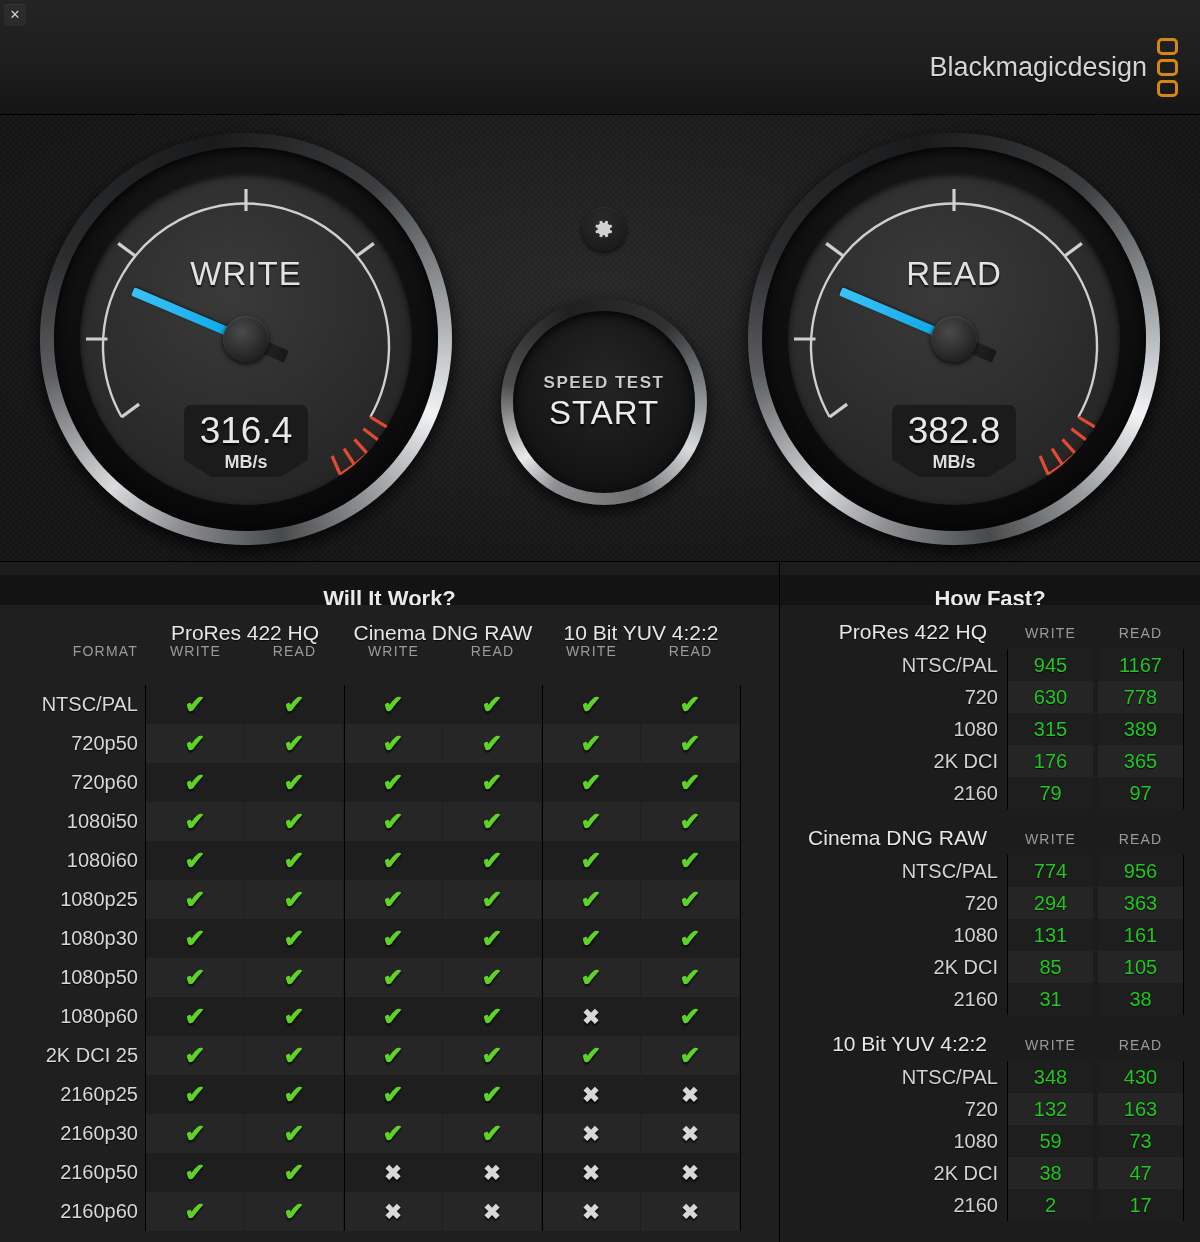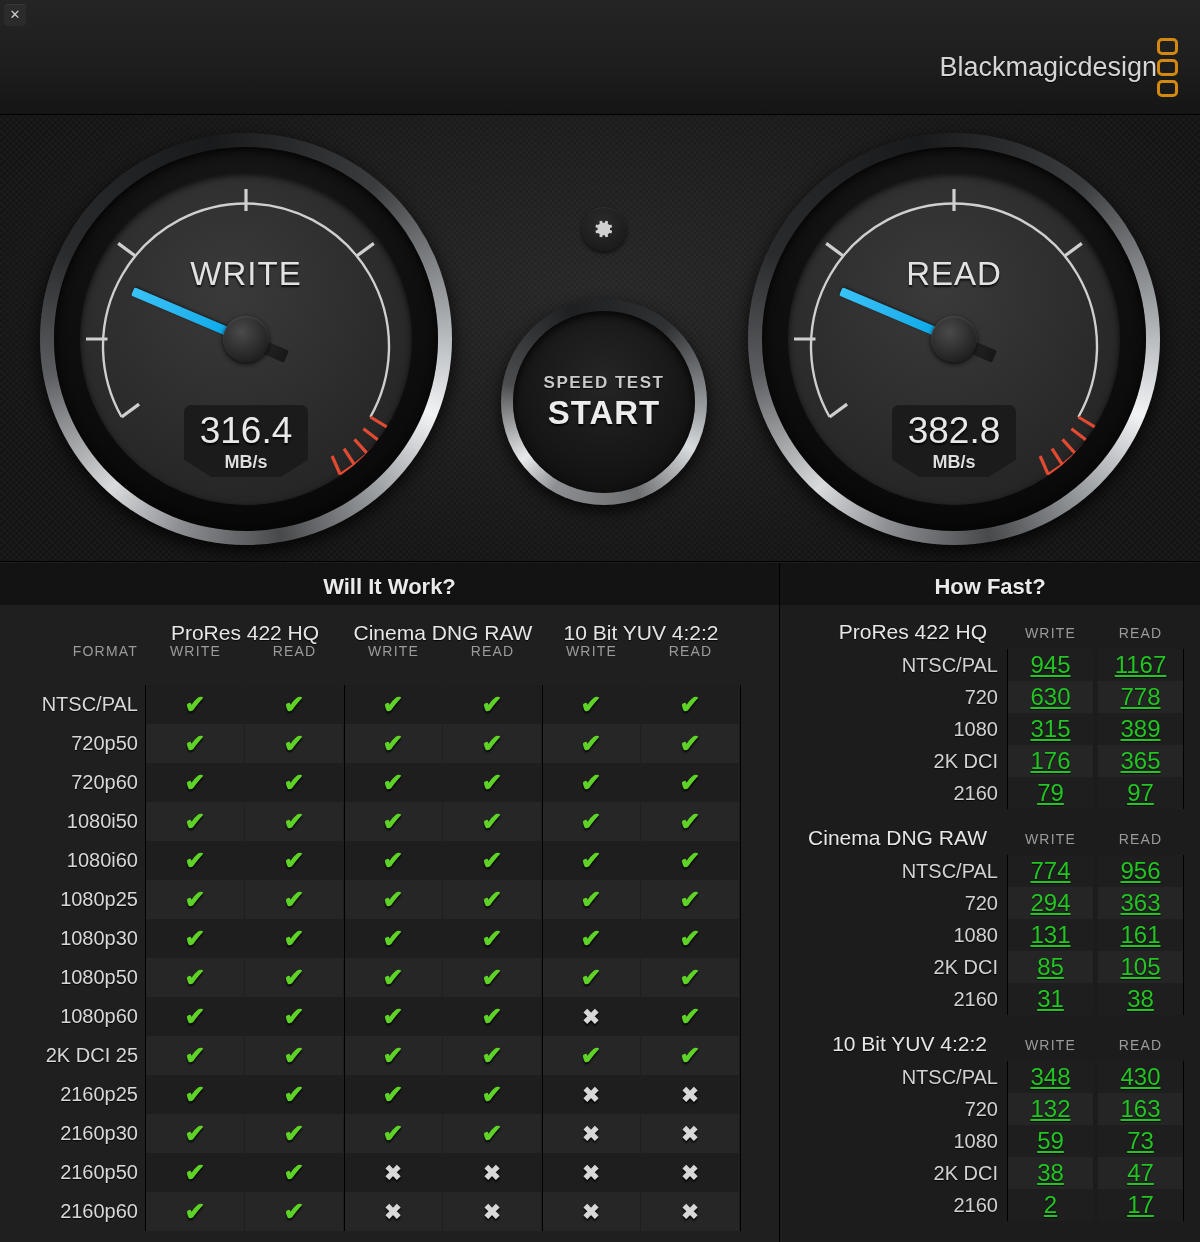--- a/index.html
+++ b/index.html
@@ -30,21 +30,21 @@
     box-shadow: inset 0 1px 0 rgba(255,255,255,0.06);
   }
   #app-title {
     position: absolute; left: 46px; top: 40px;
     font-size: 40px; font-weight: 300; color: #e9e9e9;
     letter-spacing: 0.3px;
     text-shadow: 0 1px 1px rgba(0,0,0,0.8);
   }
   #brand {
     position: absolute; right: 22px; top: 38px;
-    display: flex; align-items: center; gap: 0;
+    display: flex; align-items: center; gap: 10px;
   }
   #brand-text {
     font-size: 27px; font-weight: 300; color: #d5d5d5;
     text-shadow: 0 1px 1px rgba(0,0,0,0.8);
   }
   #brand-marks { display: flex; flex-direction: column; gap: 4px; }
   .brand-sq {
     width: 21px; height: 17px;
     border: 3px solid #d4880f; border-radius: 5px;
   }
@@ -167,30 +167,30 @@
     width: 182px; height: 182px; border-radius: 50%;
     background: radial-gradient(circle at 50% 38%, #252525 0%, #171717 55%, #0a0a0a 100%);
     display: flex; flex-direction: column; align-items: center; justify-content: center;
     box-shadow: inset 0 3px 10px rgba(0,0,0,0.9);
   }
   #start-sub {
     font-size: 17px; font-weight: 700; color: #c9c9c9; letter-spacing: 1.5px;
     text-shadow: 0 1px 1px rgba(0,0,0,0.9);
   }
   #start-main {
-    font-size: 33px; font-weight: 700; color: #ececec; letter-spacing: 1px;
+    font-size: 33px; font-weight: 400; color: #ececec; letter-spacing: 1px;
     margin-top: 1px;
     text-shadow: 0 2px 2px rgba(0,0,0,0.9);
   }
 
   
   #bottom { position: absolute; left: 0; top: 563px; width: 1200px; height: 679px; background: #1c1c1c; }
 
   .panel-title-bar {
-    position: absolute; top: 0; height: 49px;
+    position: absolute; top: 12px; height: 49px;
     background: #131313;
     display: flex; align-items: center; justify-content: center;
     border-bottom: 1px solid #0a0a0a;
   }
   .panel-title {
     font-size: 22px; font-weight: 700; color: #eaeaea;
     text-shadow: 0 1px 1px rgba(0,0,0,0.9);
   }
   #wiw-title-bar { left: 0; width: 779px; }
   #hf-title-bar  { left: 780px; width: 420px; }
@@ -254,23 +254,22 @@
   .hf-row .hf-val { background: #1e1e1e; }
   .hf-label {
     position: absolute; left: 0; top: 0; width: 218px; height: 32px;
     line-height: 32px; text-align: right;
     font-size: 20px; color: #d2d2d2;
     text-shadow: 0 1px 1px rgba(0,0,0,0.8);
   }
   .hf-val {
     position: absolute; top: 0; height: 32px; width: 85px;
     line-height: 32px; text-align: center;
-    font-size: 24px; color: #22c522;
+    font-size: 20px; color: #22c522;
     text-shadow: 0 1px 1px rgba(0,0,0,0.8);
-    text-decoration: underline;
   }
   .hf-val.w { left: 228px; }
   .hf-val.r { left: 318px; }
   .hf-sep { position: absolute; top: 0; width: 1px; background: #000; }
   .hf-gap { height: 14px; }
 </style>
 </head>
 <body>
 
 <div id="app">

